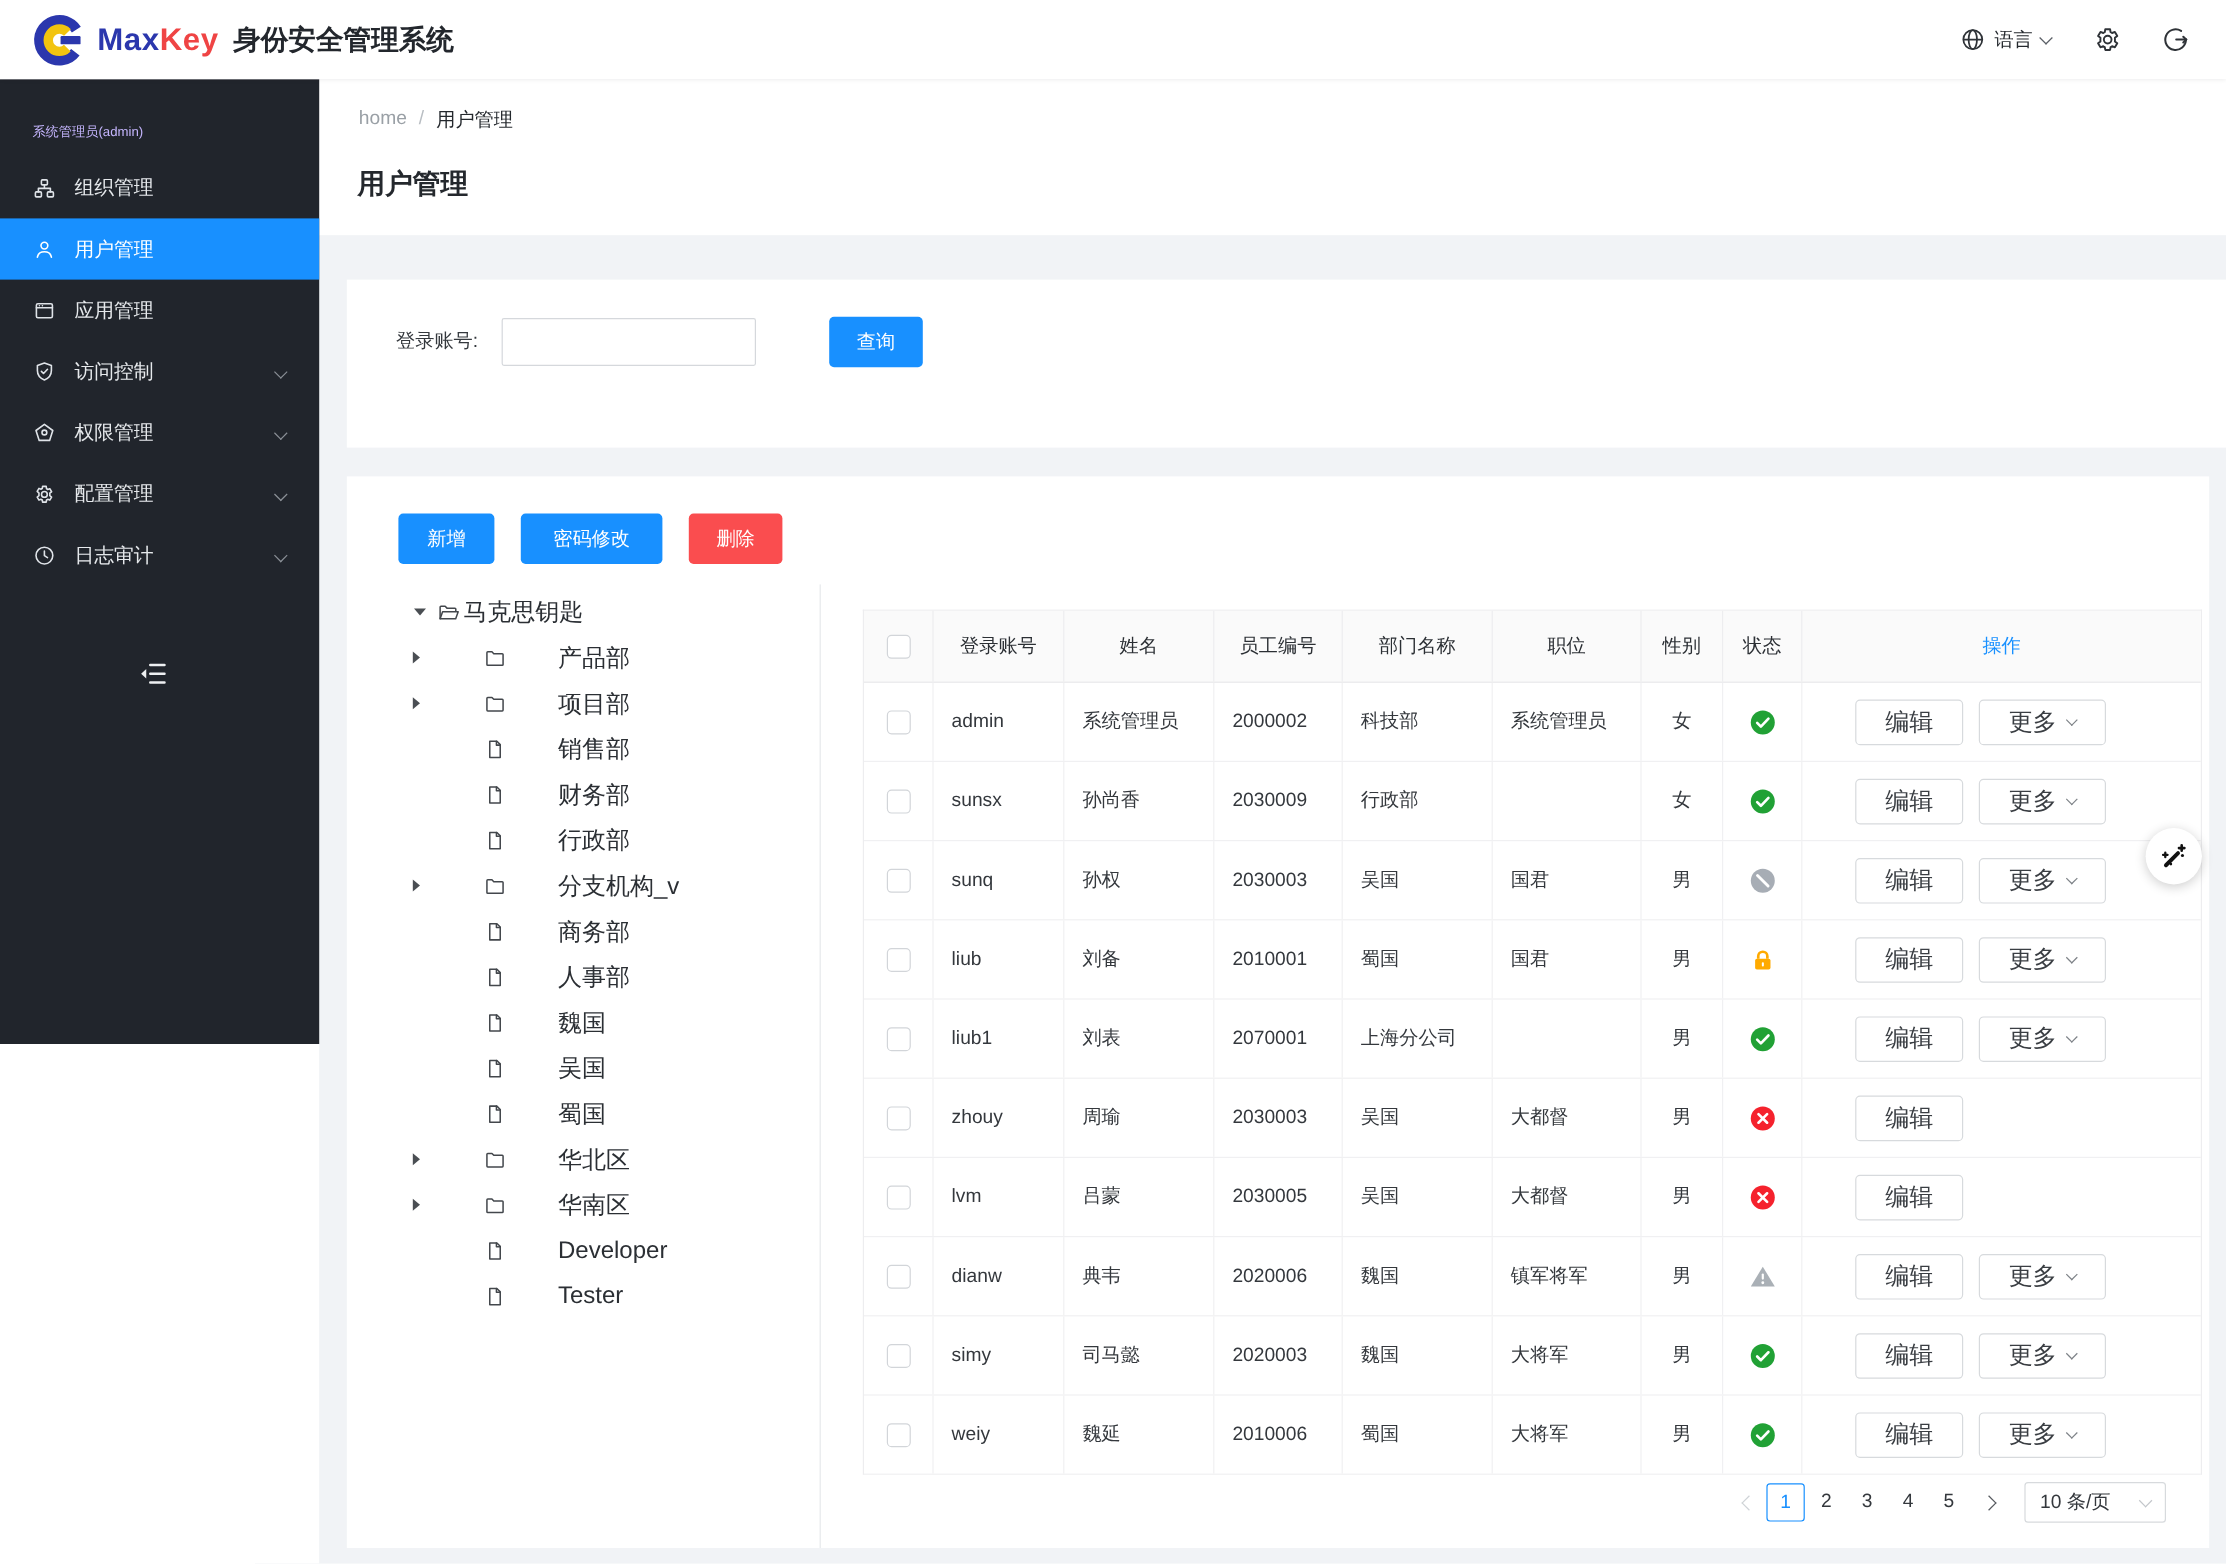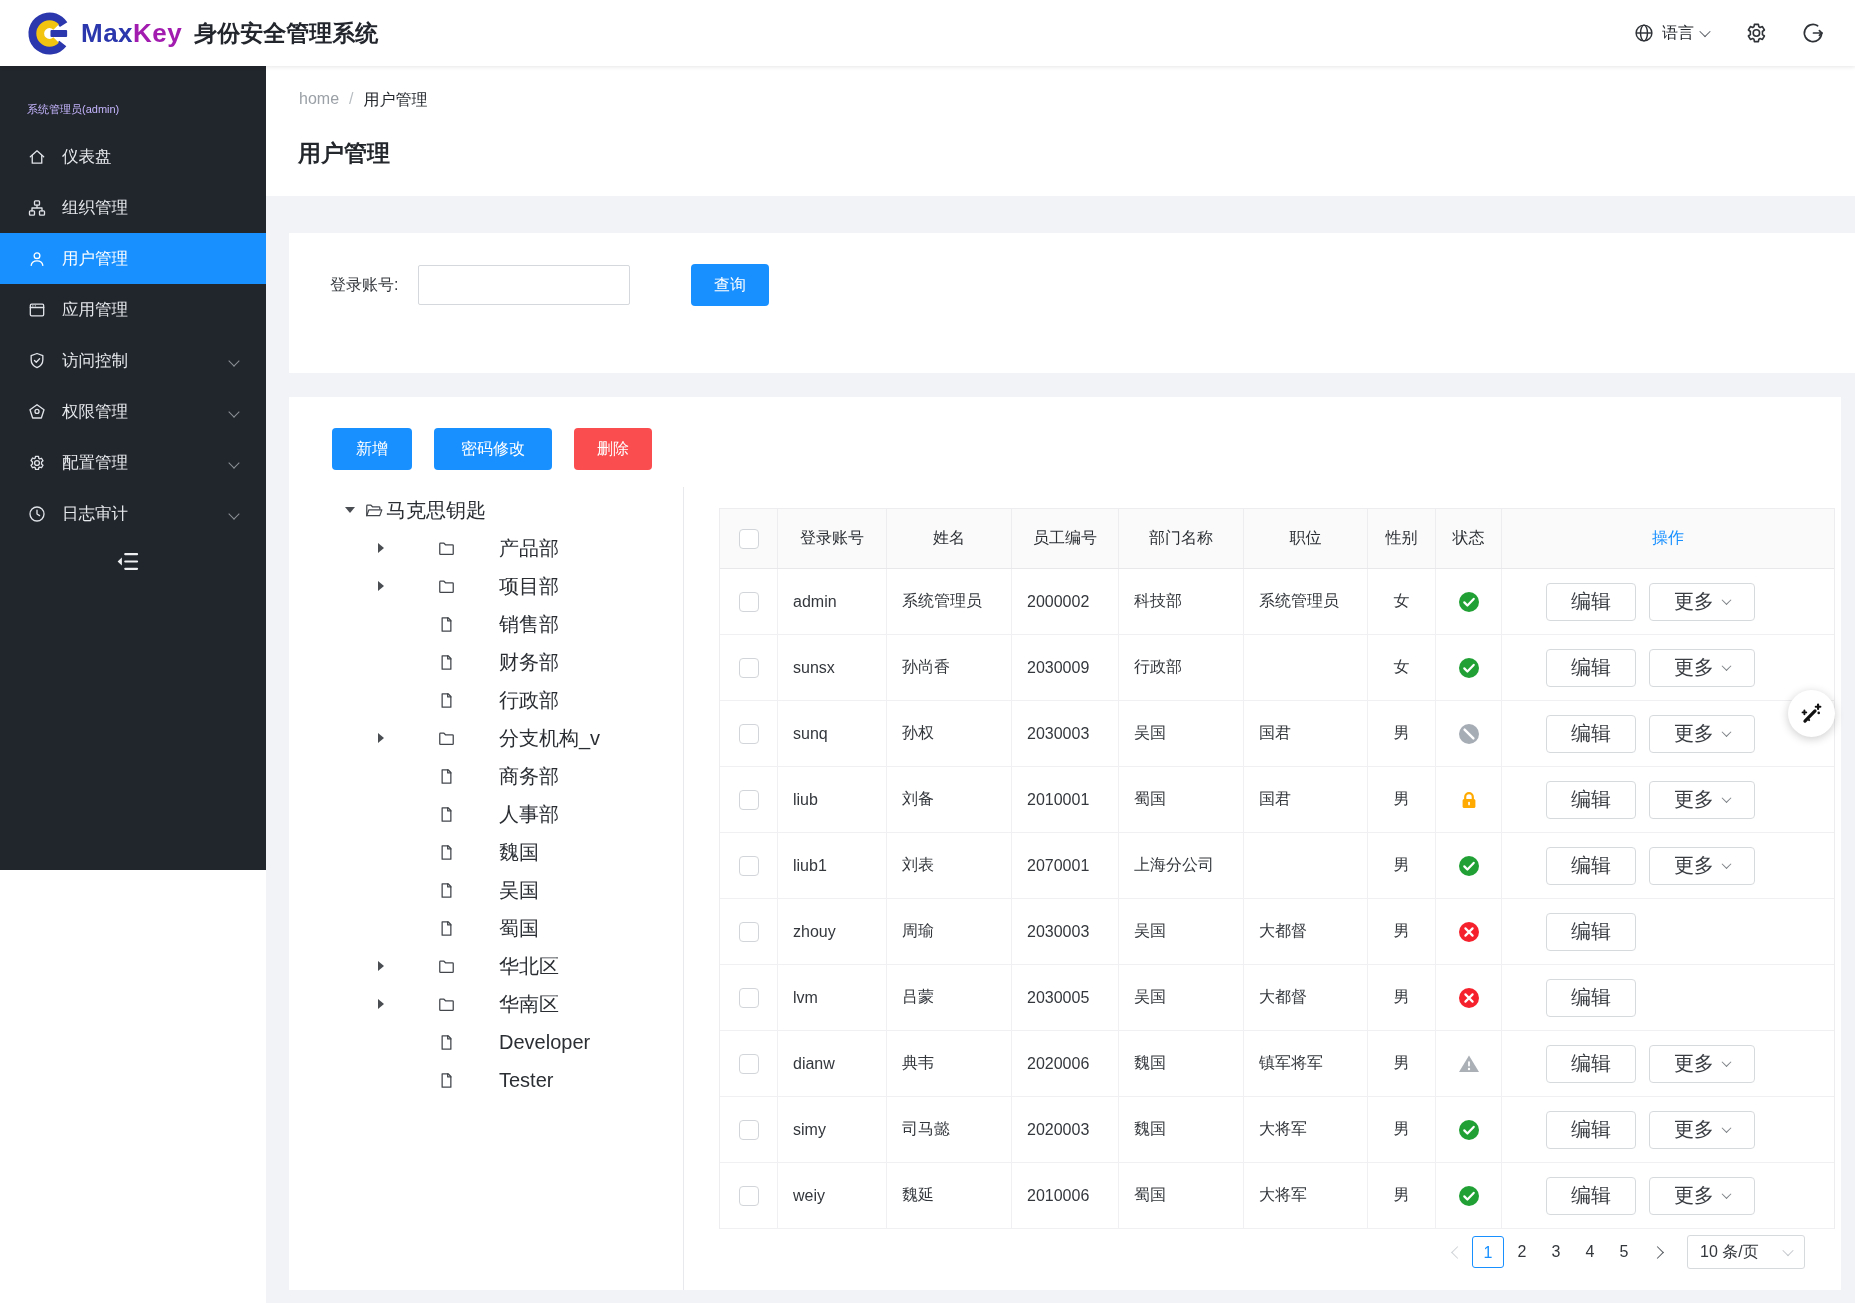--- a/index.html
+++ b/index.html
@@ -7,21 +7,21 @@
   .app { position:relative; width:1855px; height:1303px; background:#f1f3f6; overflow:hidden; }
 
   .icon svg { width:100%; height:100%; display:block; }
 
   
   .top-header { position:absolute; left:0; top:0; width:1855px; height:66px; background:#fff;
                 box-shadow:0 1px 4px rgba(0,0,0,.10); z-index:20; }
   .brand { position:absolute; left:26px; top:0; height:66px; display:flex; align-items:center; }
   .brand-logo { width:47px; height:47px; }
   .brand-text { margin-left:8px; font-size:26px; font-weight:bold; letter-spacing:.5px; }
-  .brand-max { color:#2b37ad; } .brand-key { color:#a21caf; }
+  .brand-max { color:#2b37ad; } .brand-key { color:#ef4444; }
   .brand-title { margin-left:12px; font-size:23px; font-weight:bold; color:#23272d; }
   .header-right { position:absolute; right:30px; top:0; height:66px; display:flex; align-items:center; gap:34px; }
   .lang-switch { display:flex; align-items:center; gap:7px; cursor:pointer; }
   .lang-switch .icon { width:22px; height:22px; color:#2f3338; }
   .lang-label { font-size:16px; color:#24282d; }
   .chev { display:inline-block; width:8px; height:8px; border-right:1.6px solid #5a5f66; border-bottom:1.6px solid #5a5f66; transform:rotate(45deg) translate(-1px,-1px); }
   .hdr-btn { width:24px; height:24px; color:#2f3338; cursor:pointer; }
 
   
   .sidebar { position:absolute; left:0; top:66px; width:266px; height:804px; background:#21252c; z-index:5; }
@@ -60,21 +60,21 @@
   .toolbar-btn { position:absolute; top:31px; height:42px; }
   .btn-add { left:43px; width:80px; }
   .btn-pass { left:145px; width:118px; }
   .btn-del { left:285px; width:78px; }
   .v-divider { position:absolute; left:394px; top:90px; bottom:0; width:1px; background:#e7e9ec; }
 
   
   .tree { position:absolute; left:0; top:94px; width:393px; }
   .tree-row { height:38px; display:flex; align-items:center; font-size:20px; color:#2b2f34; cursor:pointer; }
   .tree-row.lvl0 { padding-left:56px; }
-  .tree-row.lvl1 { padding-left:89px;gap:40px; }
+  .tree-row.lvl1 { padding-left:55px;gap:40px; }
   .tree-caret { width:19px; display:inline-flex; align-items:center; }
   .caret-down { width:0; height:0; border-left:5px solid transparent; border-right:5px solid transparent; border-top:6px solid #4a4e53; }
   .caret-right { width:0; height:0; border-top:5px solid transparent; border-bottom:5px solid transparent; border-left:6px solid #4a4e53; }
   .tree-ic { width:19px; height:19px; color:#43474c; margin-right:3px; }
   .tree-label { white-space:nowrap; }
 
   
   .table { position:absolute; left:430px; top:111px; width:1116px; border:1px solid #ededef; border-bottom:none; }
   .t-head, .t-row { display:grid; grid-template-columns:58px 109px 125px 107px 125px 124px 68px 66px 1fr; }
   .t-head { height:60px; background:#fafafa; border-bottom:1px solid #e8e8ea; }
@@ -159,29 +159,20 @@
       </span>
     </div>
   </div>
 
   <div class="sidebar">
     <div class="sidebar-user">系统管理员(admin)</div>
     <div class="menu">
         <div class="menu-item">
           <span class="icon">
             <svg viewBox="0 0 24 24" fill="none" stroke="currentColor" stroke-width="1.6" stroke-linecap="round" stroke-linejoin="round">
-              <path d="M4 11.8L12 4.6l8 7.2"></path>
-              <path d="M6.3 10v9.4h11.4V10"></path>
-            </svg>
-          </span>
-          <span class="menu-label">仪表盘</span>
-        </div>
-        <div class="menu-item">
-          <span class="icon">
-            <svg viewBox="0 0 24 24" fill="none" stroke="currentColor" stroke-width="1.6" stroke-linecap="round" stroke-linejoin="round">
               <rect x="9" y="3.5" width="6" height="5" rx="1"></rect>
               <rect x="3" y="15.5" width="6" height="5" rx="1"></rect>
               <rect x="15" y="15.5" width="6" height="5" rx="1"></rect>
               <path d="M12 8.5v3.5M6 15.5V12h12v3.5"></path>
             </svg>
           </span>
           <span class="menu-label">组织管理</span>
         </div>
         <div class="menu-item active">
           <span class="icon">

